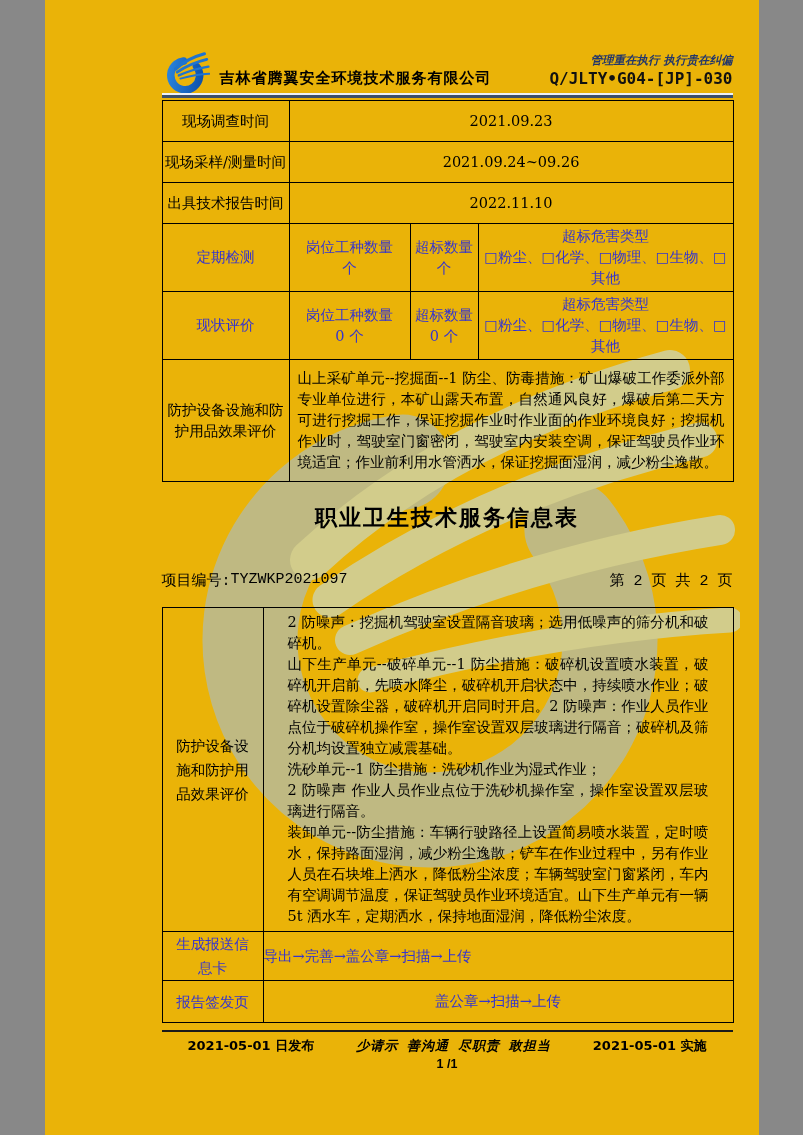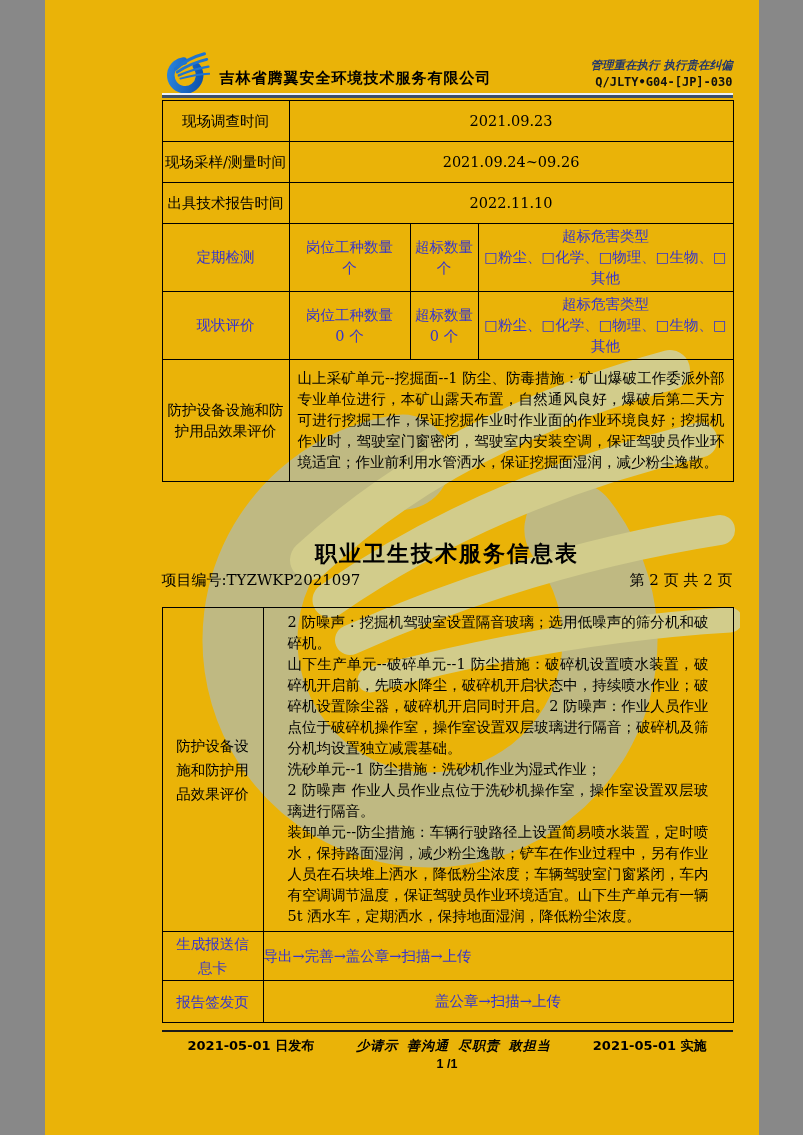--- a/index.html
+++ b/index.html
@@ -15,45 +15,45 @@
 
   
   .header { position:absolute; left:117px; top:52px; width:571px; height:40px;
             display:flex; align-items:flex-end; z-index:2; }
   .logo { width:48px; height:42px; flex:0 0 auto; margin-bottom:-2px; }
   .company { font-family:"DejaVu Sans", sans-serif; font-weight:bold;
              font-size:15px; letter-spacing:1px; margin-left:10px; padding-bottom:4px; }
   .head-right { margin-left:auto; text-align:right; line-height:1.35; padding-bottom:2px; }
   .slogan { font-family:"DejaVu Sans", sans-serif; font-weight:bold; font-style:italic;
             font-size:11.5px; color:#22366b; }
-  .doccode { font-family:"DejaVu Sans Mono", monospace; font-weight:bold; font-size:12px; color:#111; }
+  .doccode { font-family:"DejaVu Sans Mono", monospace; font-weight:bold; font-size:16px; color:#111; }
   .head-bar { position:absolute; left:117px; top:93px; width:571px; height:5px;
               background:linear-gradient(#eef2f7 0%, #eef2f7 40%, #3c4f6b 40%, #3c4f6b 100%); z-index:2; }
 
   
   table { border-collapse:collapse; table-layout:fixed; width:571px;
           position:relative; z-index:2; background:transparent; }
   table, td { border:1.6px solid #000; }
   td { font-size:14.5px; line-height:21px; vertical-align:middle; }
   .t1 { position:absolute; left:117px; top:100px; }
   .t1 .lbl { text-align:center; }
   .t1 .val { text-align:center; }
   .t1 tr.simple td { height:41px; }
   .t1 tr.assess td { height:63px; text-align:center; }
   .blue { color:#3434cf; }
   .hazard { padding:2px 4px; }
   .effect-lbl { text-align:center; padding:0 1px; }
   .effect-txt { text-align:justify; padding:6px 8px; height:122px; }
 
   
-  .sec-title { position:absolute; left:117px; top:539px; width:571px; text-align:center;
+  .sec-title { position:absolute; left:117px; top:503px; width:571px; text-align:center;
                font-family:"DejaVu Sans", sans-serif; font-weight:bold; font-size:22px;
                letter-spacing:2px; z-index:2; }
   .proj-line { position:absolute; left:117px; top:571px; width:571px; display:flex;
-               font-size:15px; z-index:2; }
+               font-size:15px; z-index:2;font-family:Liberation Mono, monospace; }
   .proj-right { margin-left:auto; }
 
   
   .t2 { position:absolute; left:117px; top:607px; }
   .t2 .lbl2 { text-align:center; padding:0 13px; line-height:24px; }
   .para-cell { padding:4px 24px; vertical-align:top; }
   .para-cell div { text-align:justify; }
   .flow-cell { height:42px; padding:0 0; }
   .flow-center { text-align:center;margin-top:16px; }
   .t2 tr.short td { height:42px; }

